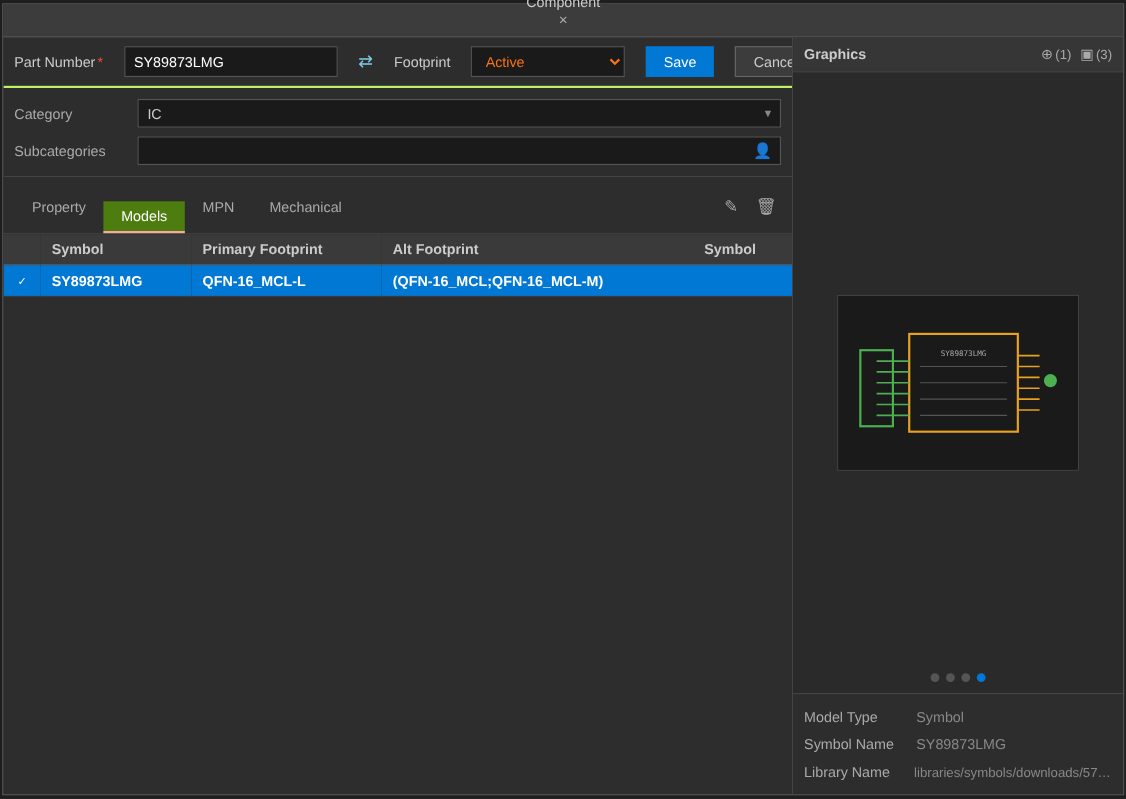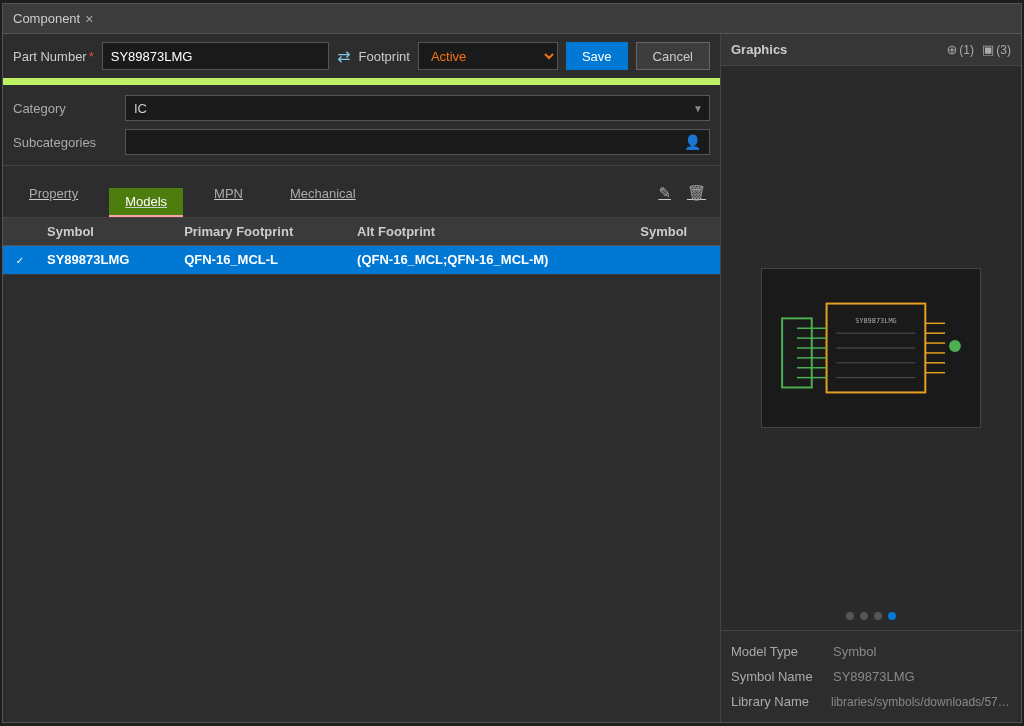--- a/index.html
+++ b/index.html
@@ -22,23 +22,24 @@
       border: 1px solid #555;
       display: flex;
       flex-direction: column;
       position: relative;
     }
     .title-bar {
       background: #3c3c3c;
       padding: 6px 10px;
       display: flex;
       align-items: center;
-      justify-content: flex-start;
+      justify-content: flex-end;
       border-bottom: 1px solid #555;
       height: 30px;
+      flex-direction: column;
     }
     .title-bar-text {
       color: #ccc;
       font-size: 13px;
     }
     .close-btn {
       background: none;
       border: none;
       color: #aaa;
       cursor: pointer;
@@ -65,22 +66,22 @@
       flex-direction: column;
       background: #2d2d2d;
     }
 
     
     .top-bar {
       display: flex;
       align-items: center;
       padding: 8px 10px;
       background: #2d2d2d;
-      border-bottom: 7px solid #bef264;
-      gap: 8px;
+      border-bottom: 2px solid #bef264;
+      gap: 19px;
     }
     .top-bar label {
       color: #ccc;
       font-size: 13px;
       white-space: nowrap;
     }
     .required { color: #e74c3c; margin-left: 2px; }
     .top-bar input[type="text"] {
       flex: 1;
       background: #1a1a1a;
@@ -192,22 +193,21 @@
     }
 
     
     .tabs-bar {
       display: flex;
       align-items: center;
       background: #2d2d2d;
       border-bottom: 1px solid #444;
       padding: 0 10px;
       padding-top: 6px;
-      gap: 15px;
-      text-decoration: underline;
+      gap: 0;
     }
     .tab {
       padding: 6px 16px;
       cursor: pointer;
       color: #aaa;
       font-size: 13px;
       border: none;
       background: none;
       border-bottom: 2px solid transparent;
     }

